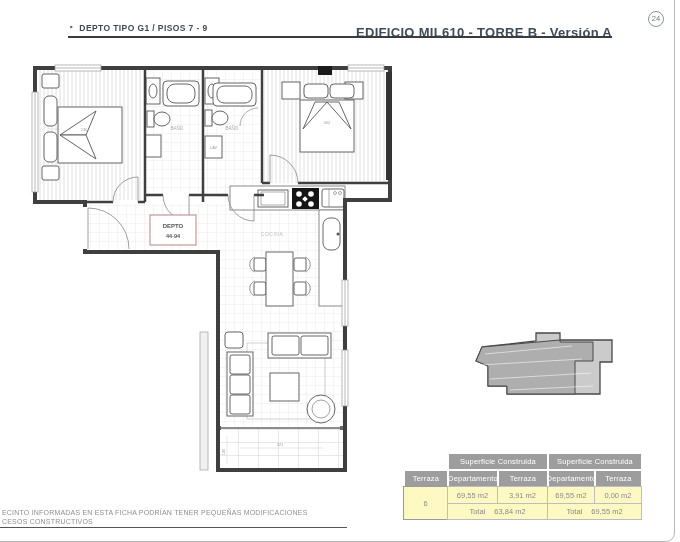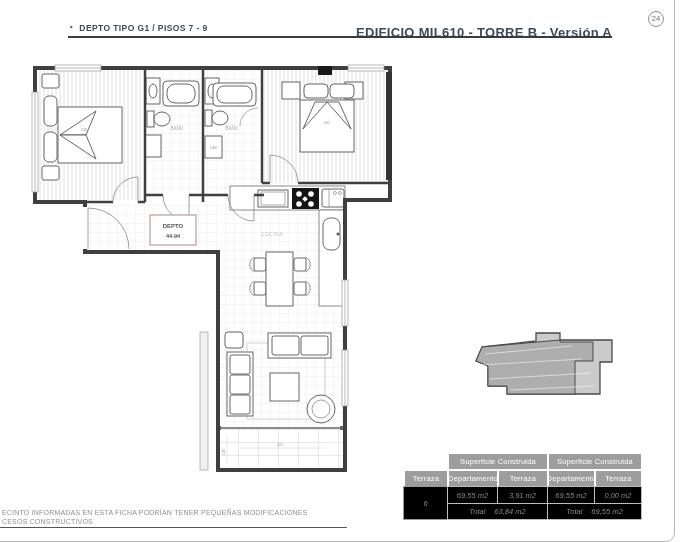--- a/index.html
+++ b/index.html
@@ -19,22 +19,22 @@
                border:1px solid #b8b8b8;border-radius:9px;pointer-events:none;}
   
   .plan-svg{position:absolute;left:18px;top:52px;}
   .fp-svg{position:absolute;left:460px;top:324px;}
   
   .sumtable{position:absolute;left:404px;top:453px;display:grid;
             grid-template-columns:44px 50px 50px 47px 47px;
             grid-template-rows:17px 17px 17px 16px;font-size:7.5px;color:#8a8a8a;}
   .sumtable .hcell{background:#9d9d9d;color:#fff;border:1px solid #fff;
             display:flex;align-items:center;justify-content:center;letter-spacing:.2px;}
-  .sumtable .vcell{background:#000000;border:1px solid #bdbdbd;display:flex;align-items:center;
-            justify-content:center;margin-top:-1px;margin-left:-1px;font-style:italic;}
+  .sumtable .vcell{background:#fef9c3;border:1px solid #bdbdbd;display:flex;align-items:center;
+            justify-content:center;margin-top:-1px;margin-left:-1px;}
   .sumtable .span2{grid-column:span 2;}
   .sumtable .qty{grid-row:span 2;border:1px solid #9a9a9a;}
   .sumtable .totalcell{gap:9px;}
   .sumtable .spacer{background:transparent;}
   
   .footer-note{position:absolute;left:2px;top:508px;font-size:7px;line-height:9px;
                color:#8f8f8f;letter-spacing:.2px;text-transform:uppercase;}
   .footer-rule{position:absolute;left:0px;top:527px;width:347px;height:1px;background:#555;}
 </style>
 </head>

